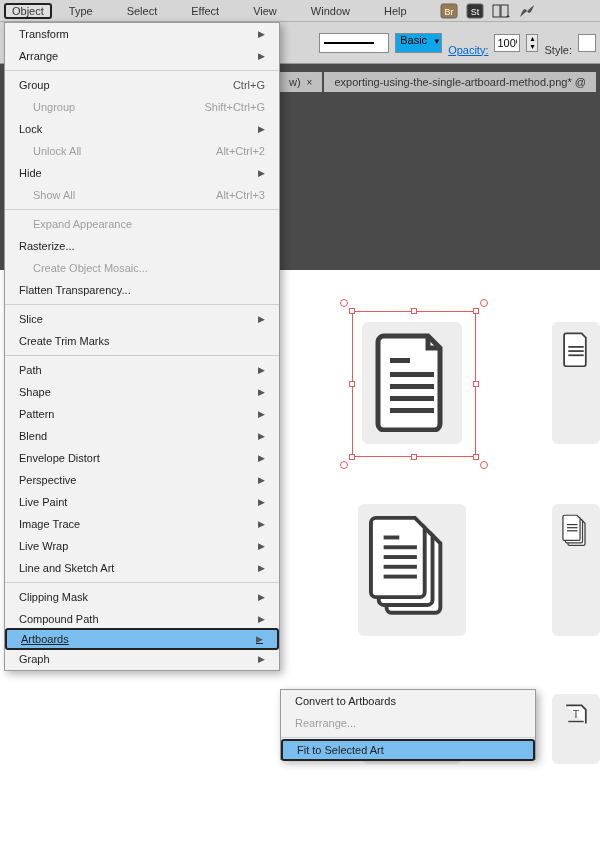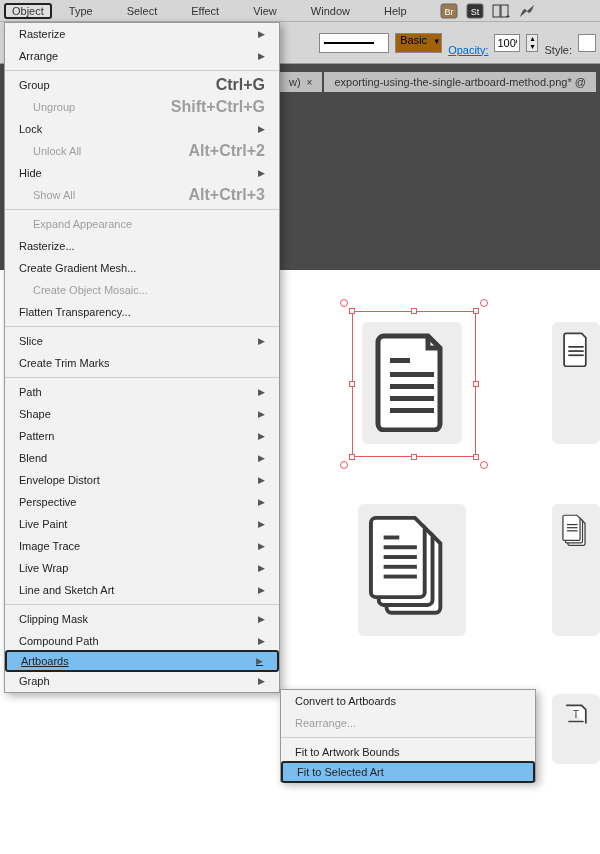--- a/index.html
+++ b/index.html
@@ -9,21 +9,21 @@
   .menubar-item { padding: 2px 17px; font-size: 11px; color: #333; cursor: default; }
   .menubar-item.selected { border: 2px solid #222; border-radius: 3px; padding: 0 6px; background: #e0e0e0; }
   .menubar-icons { display: flex; gap: 8px; margin-left: 16px; align-items: center; }
   .mb-icon { width: 18px; height: 16px; display: inline-flex; align-items: center; justify-content: flex-start; font-size: 10px; }
   .mb-icon svg { width: 100%; height: 100%; }
   
   .toolbar { height: 42px; background: #d6d6d6; border-bottom: 1px solid #999; display: flex; align-items: center; padding: 0 8px; gap: 8px; position: relative; }
   .toolbar-right { position: absolute; right: 0; top: 0; height: 100%; display: flex; align-items: center; gap: 6px; padding-right: 4px; }
   .stroke-box { width: 70px; height: 20px; border: 1px solid #888; background: #fff; display: flex; align-items: center; }
   .stroke-line { width: 50px; height: 2px; background: #000; margin: 0 4px; }
-  .basic-sel { height: 20px; border: 1px solid #888; background: #a16207; font-size: 11px; padding: 0 14px 0 4px; position: relative; }
+  .basic-sel { height: 20px; border: 1px solid #888; background: #0ea5e9; font-size: 11px; padding: 0 14px 0 4px; position: relative; }
   .basic-sel::after { content: '▾'; position: absolute; right: 2px; top: 2px; font-size: 9px; }
   .tb-label { font-size: 11px; color: #333; margin-top: 14px; }
   .tb-input { width: 26px; height: 18px; border: 1px solid #888; background: #fff; font-size: 11px; padding: 0 2px; }
   .tb-link { font-size: 11px; color: #0066cc; text-decoration: underline; }
   .tb-step { width: 12px; height: 18px; border: 1px solid #888; background: #e8e8e8; font-size: 8px; display: flex; flex-direction: column; }
   .tb-step div { flex: 1; text-align: center; line-height: 8px; }
   .style-box { width: 18px; height: 18px; border: 1px solid #888; background: #fff; }
   
   .tabbar { height: 28px; background: #4a4a4a; display: flex; align-items: flex-end; padding-left: 4px; }
   .tab { background: #bfbfbf; border-radius: 0; padding: 4px 10px; font-size: 11px; color: #333; margin-right: 2px; display: flex; align-items: center; gap: 6px; }
@@ -38,21 +38,21 @@
   
   .selection-box { position: absolute; left: 352px; top: 311px; width: 124px; height: 146px; }
   .sel-border { position: absolute; inset: 0; border: 1px solid #e85a5a; }
   .sel-handle { position: absolute; width: 6px; height: 6px; background: #fff; border: 1px solid #e85a5a; }
   .sel-rot { position: absolute; width: 8px; height: 8px; border: 1px solid #e85a5a; border-radius: 50%; background: #fff; }
   
   .dropdown { position: absolute; left: 4px; top: 22px; width: 276px; background: #f2f2f2; border: 1px solid #9a9a9a; box-shadow: 3px 3px 8px rgba(0,0,0,0.3); }
   .dd-item { height: 22px; display: flex; align-items: center; justify-content: space-between; padding: 0 14px; font-size: 11px; color: #222; cursor: default; }
   .dd-item.disabled { color: #9e9e9e; padding-left: 28px; }
   .dd-item .arrow { font-size: 9px; color: #555; }
-  .dd-item .shortcut { font-size: 16px; color: #555; font-weight: bold; }
+  .dd-item .shortcut { font-size: 11px; color: #555; }
   .dd-item.disabled .shortcut { color: #9e9e9e; }
   .dd-sep { height: 1px; background: #cfcfcf; margin: 3px 0; }
   .dd-item.highlighted { background: #7abef0; border: 2px solid #222; border-radius: 3px; margin: -2px 0; position: relative; z-index: 2; text-decoration: underline; }
   
   .submenu { position: absolute; left: 280px; top: 689px; width: 256px; background: #f2f2f2; border: 1px solid #9a9a9a; box-shadow: 3px 3px 8px rgba(0,0,0,0.3); z-index: 10; }
   .sub-item { height: 22px; display: flex; align-items: center; padding: 0 14px; font-size: 11px; color: #222; }
   .sub-item.disabled { color: #9e9e9e; }
   .sub-item.highlighted { background: #7abef0; border: 2px solid #222; border-radius: 3px; margin: -2px 0; position: relative; z-index: 2; }
   .sub-sep { height: 1px; background: #cfcfcf; margin: 3px 0; }
 </style>
@@ -211,21 +211,21 @@
   <div class="sel-handle" style="left:calc(50% - 3px); bottom:-3px;"></div>
   <div class="sel-handle" style="right:-3px; bottom:-3px;"></div>
   <div class="sel-rot" style="left:-12px; top:-12px;"></div>
   <div class="sel-rot" style="right:-12px; top:-12px;"></div>
   <div class="sel-rot" style="left:-12px; bottom:-12px;"></div>
   <div class="sel-rot" style="right:-12px; bottom:-12px;"></div>
 </div>
 
 <div class="dropdown" id="dropdown">
     <div class="dd-item">
-      <span>Rasterize</span>
+      <span>Transform</span>
       <span class="arrow">▶</span>
     </div>
     <div class="dd-item">
       <span>Arrange</span>
       <span class="arrow">▶</span>
     </div>
     <div class="dd-sep"></div>
     <div class="dd-item">
       <span>Group</span>
       <span class="shortcut">Ctrl+G</span>
@@ -249,23 +249,20 @@
     <div class="dd-item disabled">
       <span>Show All</span>
       <span class="shortcut">Alt+Ctrl+3</span>
     </div>
     <div class="dd-sep"></div>
     <div class="dd-item disabled">
       <span>Expand Appearance</span>
     </div>
     <div class="dd-item">
       <span>Rasterize...</span>
-    </div>
-    <div class="dd-item">
-      <span>Create Gradient Mesh...</span>
     </div>
     <div class="dd-item disabled">
       <span>Create Object Mosaic...</span>
     </div>
     <div class="dd-item">
       <span>Flatten Transparency...</span>
     </div>
     <div class="dd-sep"></div>
     <div class="dd-item">
       <span>Slice</span>
@@ -331,15 +328,14 @@
     <div class="dd-item">
       <span>Graph</span>
       <span class="arrow">▶</span>
     </div>
   </div>
 
 <div class="submenu" id="submenu">
     <div class="sub-item">Convert to Artboards</div>
     <div class="sub-item disabled">Rearrange...</div>
     <div class="sub-sep"></div>
-    <div class="sub-item">Fit to Artwork Bounds</div>
     <div class="sub-item highlighted">Fit to Selected Art</div>
   </div>
 
 </body></html>

